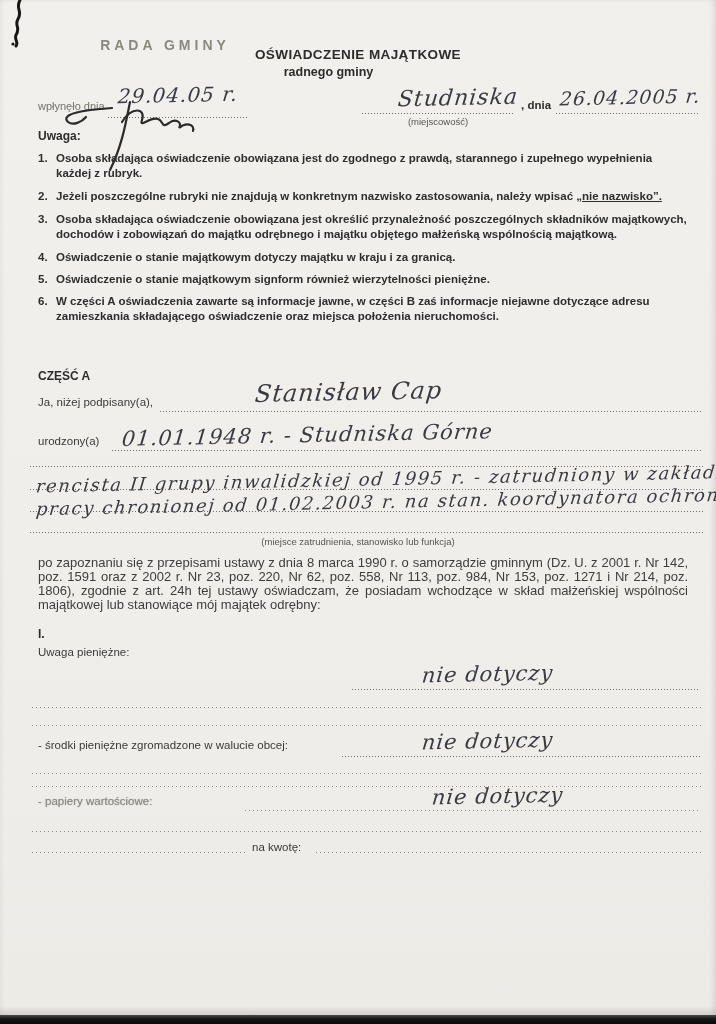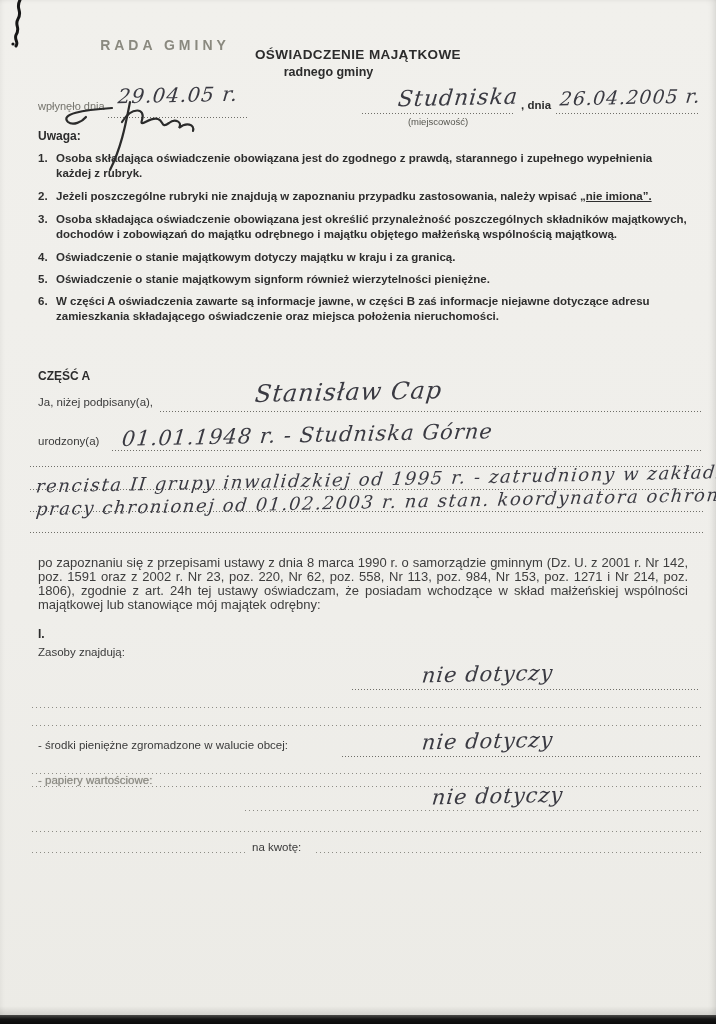--- a/index.html
+++ b/index.html
@@ -80,21 +80,21 @@
 
   <div class="print bold" style="left:38px; top:129px; font-size:12px;">Uwaga:</div>
 
   <div class="notes">
     <div class="note">
       <span class="num">1.</span>
       <span class="txt">Osoba składająca oświadczenie obowiązana jest do zgodnego z prawdą, starannego i zupełnego wypełnienia każdej z rubryk.</span>
     </div>
     <div class="note">
       <span class="num">2.</span>
-      <span class="txt"><span>Jeżeli poszczególne rubryki nie znajdują w zapoznaniu przypadku zastosowania, należy wpisać </span><span class="u">„nie imiona”.</span></span>
+      <span class="txt"><span>Jeżeli poszczególne rubryki nie znajdują w konkretnym nazwisko zastosowania, należy wpisać </span><span class="u">„nie nazwisko”.</span></span>
     </div>
     <div class="note">
       <span class="num">3.</span>
       <span class="txt">Osoba składająca oświadczenie obowiązana jest określić przynależność poszczególnych składników majątkowych, dochodów i zobowiązań do majątku odrębnego i majątku objętego małżeńską wspólnością majątkową.</span>
     </div>
     <div class="note" style="margin-bottom:7px;">
       <span class="num">4.</span>
       <span class="txt">Oświadczenie o stanie majątkowym dotyczy majątku w kraju i za granicą.</span>
     </div>
     <div class="note" style="margin-bottom:7px;">
@@ -116,38 +116,39 @@
   <div class="print" style="left:38px; top:435px;">urodzony(a)</div>
   <div class="hw" style="left:122px; top:423px; font-size:21px;">01.01.1948 r. - Studniska Górne</div>
   <div class="dl" style="left:112px; top:450px; width:591px;"></div>
 
   <div class="dl" style="left:30px; top:466px; width:675px;"></div>
   <div class="dl" style="left:30px; top:489px; width:675px;"></div>
   <div class="dl" style="left:30px; top:511px; width:675px;"></div>
   <div class="dl" style="left:30px; top:532px; width:675px;"></div>
   <div class="hw" style="left:36px; top:468px; font-size:18px; letter-spacing:1.6px;">rencista II grupy inwalidzkiej od 1995 r. - zatrudniony w zakładzie</div>
   <div class="hw" style="left:36px; top:491px; font-size:18px; letter-spacing:1.6px;">pracy chronionej od 01.02.2003 r. na stan. koordynatora ochrony</div>
+  <div class="caption" style="left:178px; top:536px; width:360px; text-align:center;">(miejsce zatrudnienia, stanowisko lub funkcja)</div>
 
   <div class="para">po zapoznaniu się z przepisami ustawy z dnia 8 marca 1990 r. o samorządzie gminnym (Dz. U. z 2001 r. Nr 142, poz. 1591 oraz z 2002 r. Nr 23, poz. 220, Nr 62, poz. 558, Nr 113, poz. 984, Nr 153, poz. 1271 i Nr 214, poz. 1806), zgodnie z art. 24h tej ustawy oświadczam, że posiadam wchodzące w skład małżeńskiej wspólności majątkowej lub stanowiące mój majątek odrębny:</div>
 
   <div class="print bold" style="left:38px; top:627px; font-size:12px;">I.</div>
-  <div class="print" style="left:38px; top:646px;">Zasoby znajdują:</div>
+  <div class="print" style="left:38px; top:646px;">Uwaga pieniężne:</div>
 
   <div class="dl" style="left:352px; top:689px; width:348px;"></div>
   <div class="hw" style="left:422px; top:662px; font-size:21px;">nie dotyczy</div>
   <div class="dl light" style="left:32px; top:707px; width:671px;"></div>
   <div class="dl light" style="left:32px; top:725px; width:671px;"></div>
 
   <div class="print" style="left:38px; top:739px;">- środki pieniężne zgromadzone w walucie obcej:</div>
   <div class="dl" style="left:342px; top:756px; width:358px;"></div>
   <div class="hw" style="left:422px; top:729px; font-size:21px;">nie dotyczy</div>
   <div class="dl light" style="left:32px; top:773px; width:671px;"></div>
 
   <div class="dl light" style="left:32px; top:786px; width:671px;"></div>
-  <div class="print" style="left:38px; top:774px; color:#8a8982; text-shadow:0 0 1px rgba(120,120,110,.6);">- papiery wartościowe:</div>
+  <div class="print" style="left:38px; top:795px; color:#8a8982; text-shadow:0 0 1px rgba(120,120,110,.6);">- papiery wartościowe:</div>
   <div class="dl light" style="left:245px; top:810px; width:455px;"></div>
   <div class="hw" style="left:432px; top:784px; font-size:21px;">nie dotyczy</div>
   <div class="dl light" style="left:32px; top:831px; width:671px;"></div>
 
   <div class="dl light" style="left:32px; top:852px; width:214px;"></div>
   <div class="print" style="left:252px; top:841px;">na kwotę:</div>
   <div class="dl light" style="left:316px; top:852px; width:387px;"></div>
 
 
   <div class="botshade"></div>

